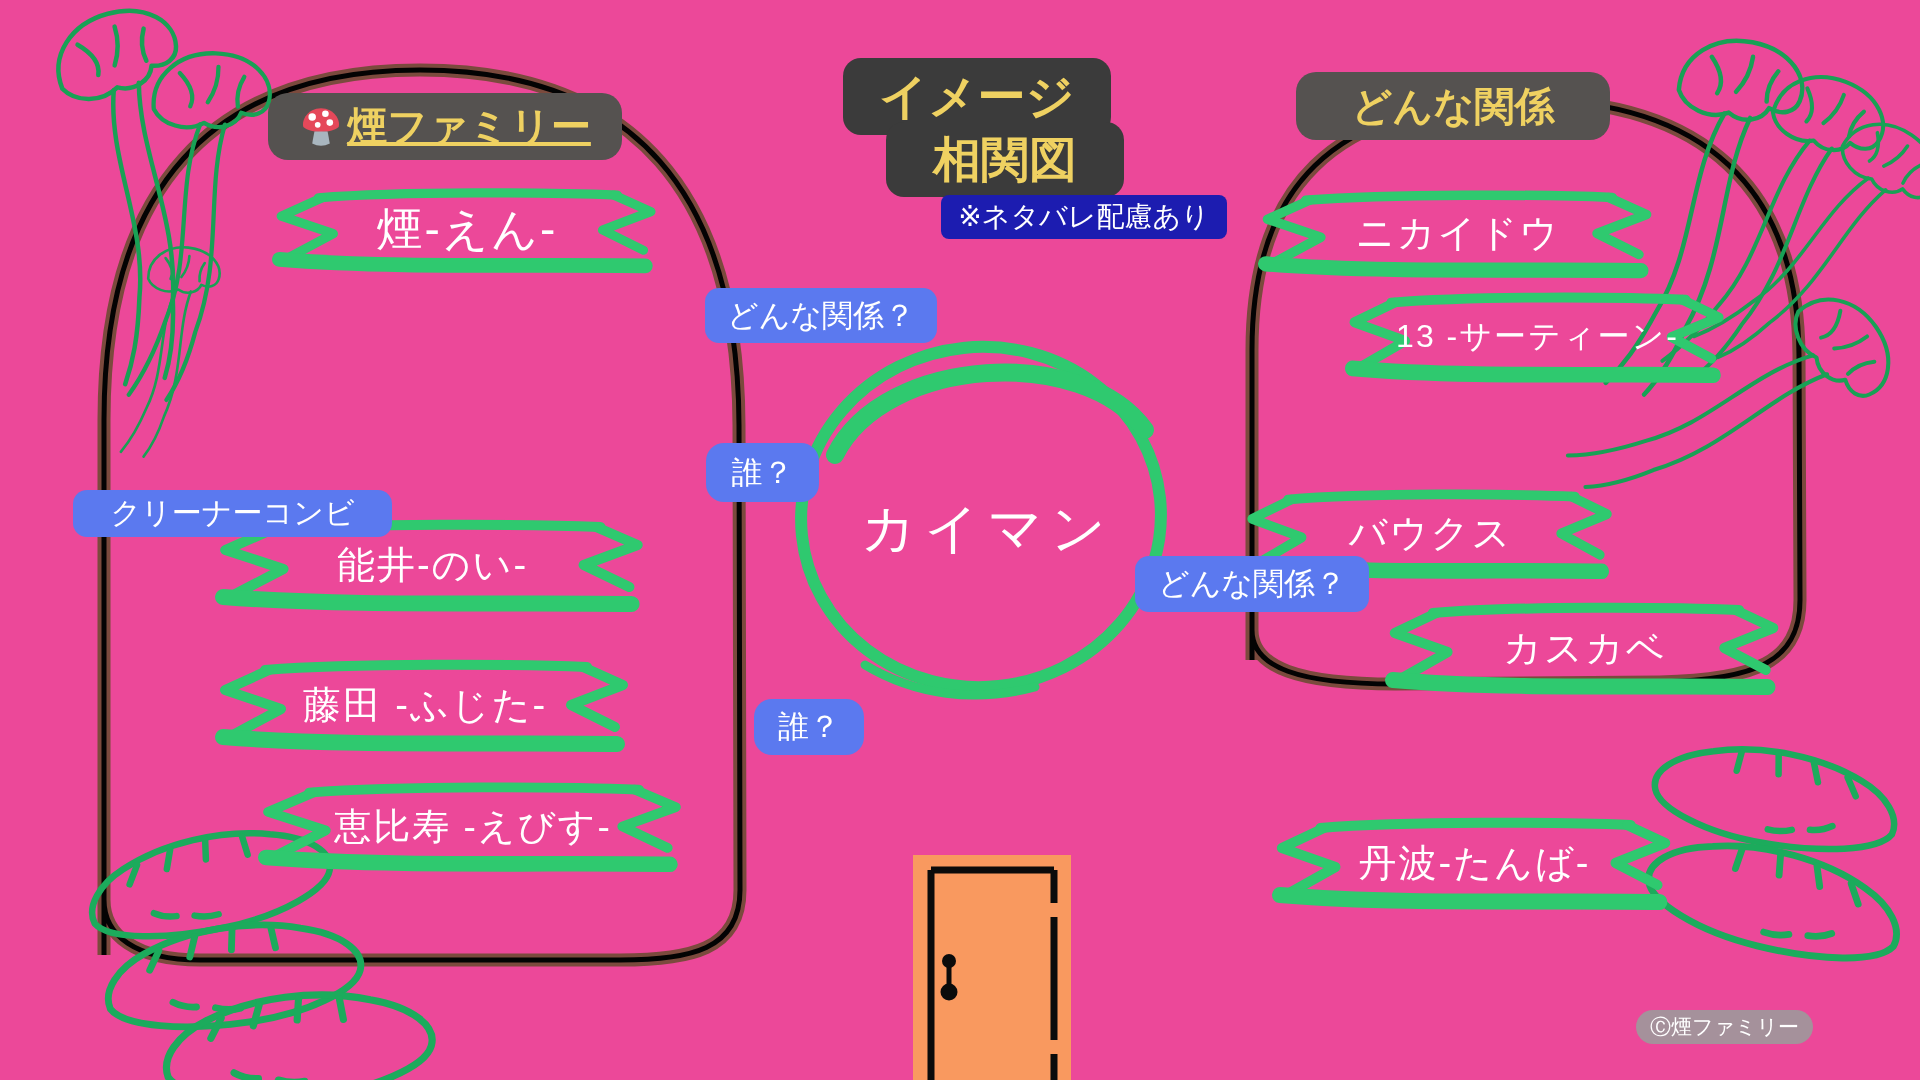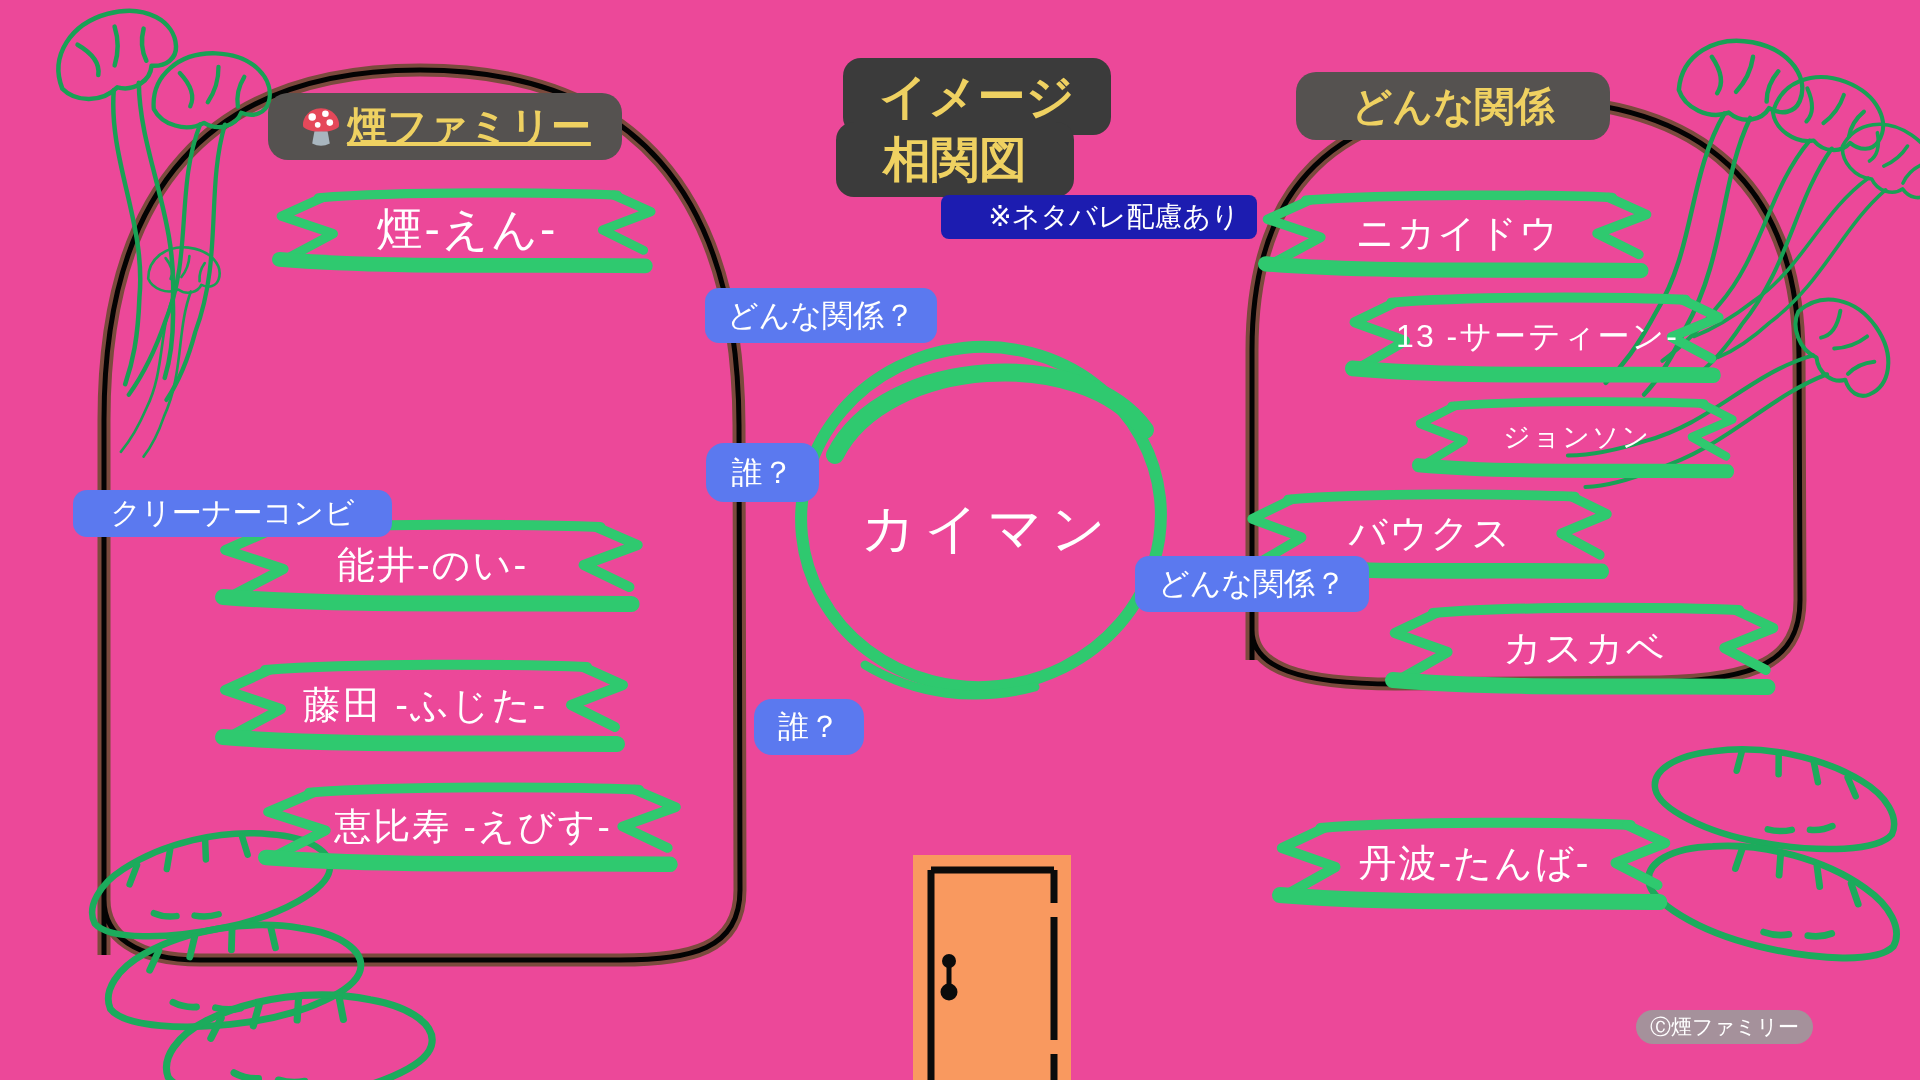--- a/index.html
+++ b/index.html
@@ -21,21 +21,21 @@
   .btxt{position:relative;z-index:1;color:#ffffff;font-weight:500;letter-spacing:2px;white-space:nowrap;}
   
   .bluelab{position:absolute;z-index:3;background:#5b79ef;color:#fff;border-radius:14px;
            display:flex;align-items:center;justify-content:center;font-size:31px;font-weight:500;white-space:nowrap;}
   
   .graychip{position:absolute;z-index:2;background:#555250;color:#efd161;border-radius:20px;
             display:flex;align-items:center;justify-content:center;font-size:40px;font-weight:600;white-space:nowrap;gap:4px;}
   .titlechip{position:absolute;z-index:2;background:#3b3b3b;color:#efd161;border-radius:18px;
              display:flex;align-items:center;justify-content:center;font-size:48px;font-weight:600;white-space:nowrap;}
   .note{position:absolute;z-index:3;background:#1c1cb0;color:#fff;border-radius:8px;
-        display:flex;align-items:center;justify-content:center;font-size:28px;font-weight:500;white-space:nowrap;padding-left:30px;}
+        display:flex;align-items:center;justify-content:center;font-size:28px;font-weight:500;white-space:nowrap;}
   .credit{position:absolute;z-index:3;background:rgba(155,155,155,.88);color:#fff;border-radius:17px;
           padding:3px 14px;font-size:21px;white-space:nowrap;}
   #caiman{position:absolute;z-index:1;}
   #caiman .ctxt{position:absolute;left:0;top:158px;width:100%;text-align:center;color:#fff;
                 font-size:54px;font-weight:500;letter-spacing:8px;}
   .circ path,.circ ellipse{stroke:#2fc96f;fill:none;stroke-linecap:round;}
 </style>
 </head>
 <body>
 
@@ -94,21 +94,21 @@
 
     <g transform="translate(1920,0) scale(-1,1)">
       <use href="#gyoza" transform="translate(8,758) rotate(-6)"></use>
       <use href="#gyoza" transform="translate(0,868) rotate(-10) scale(1.05)"></use>
     </g>
   </svg>
 
   <div class="titlechip" style="left:843px;top:58px;width:268px;height:77px;">
     <span>イメージ</span>
   </div>
-  <div class="titlechip" style="left:836px;top:122px;width:238px;height:75px;">
+  <div class="titlechip" style="left:886px;top:122px;width:238px;height:75px;">
     <span>相関図</span>
   </div>
   <div class="note" style="left:941px;top:195px;width:286px;height:44px;">
     <span>※ネタバレ配慮あり</span>
   </div>
 
   <div class="graychip" style="left:268px;top:93px;width:354px;height:67px;text-decoration:underline;">
     <svg width="44" height="44" viewBox="0 0 40 40">
       <path d="M20 3 C8 3 2 14 4 20 C11 26 29 26 36 20 C38 14 32 3 20 3 Z" fill="#e5485a"></path>
       <circle cx="12" cy="11" r="3.4" fill="#fff"></circle>
@@ -188,29 +188,20 @@
   <div class="banner" style="left:1345px;top:288px;width:385px;height:98px;font-size:32px;">
     <svg class="rib" viewBox="0 0 420 100" preserveAspectRatio="none">
       <path class="thin" d="M50 15 C140 8 300 9 372 12"></path>
         <path class="thin" d="M54 15 L10 35 L66 54 L18 80"></path>
       <path class="thick" d="M8 82 C130 92 290 87 402 89"></path>
         <path class="thin" d="M368 12 L408 30 L356 50 L400 72"></path>
     </svg>
     <span class="btxt">13 -サーティーン-</span>
   </div>
 
-  <div class="banner" style="left:1412px;top:393px;width:330px;height:88px;font-size:27px;">
-    <svg class="rib" viewBox="0 0 420 100" preserveAspectRatio="none">
-      <path class="thin" d="M50 15 C140 8 300 9 372 12"></path>
-        <path class="thin" d="M54 15 L10 35 L66 54 L18 80"></path>
-      <path class="thick" d="M8 82 C130 92 290 87 402 89"></path>
-        <path class="thin" d="M368 12 L408 30 L356 50 L400 72"></path>
-    </svg>
-    <span class="btxt">ジョンソン</span>
-  </div>
 
   <div class="banner" style="left:1243px;top:485px;width:375px;height:97px;font-size:38px;">
     <svg class="rib" viewBox="0 0 420 100" preserveAspectRatio="none">
       <path class="thin" d="M50 15 C140 8 300 9 372 12"></path>
         <path class="thin" d="M54 15 L10 35 L66 54 L18 80"></path>
       <path class="thick" d="M8 82 C130 92 290 87 402 89"></path>
         <path class="thin" d="M368 12 L408 30 L356 50 L400 72"></path>
     </svg>
     <span class="btxt">バウクス</span>
   </div>

